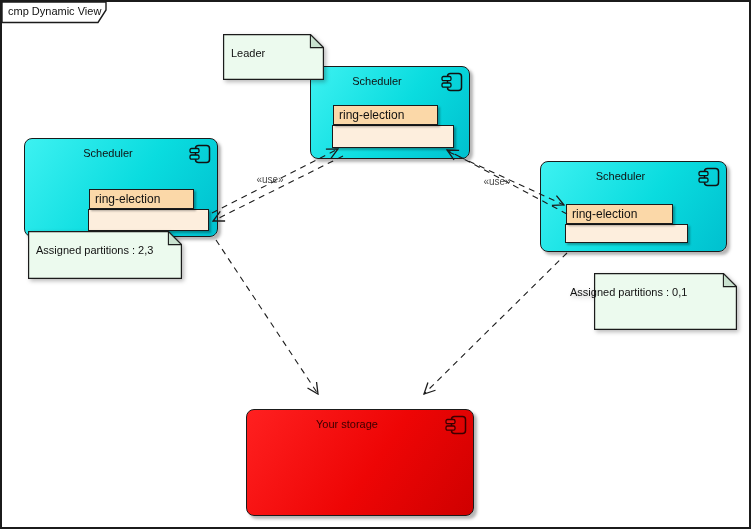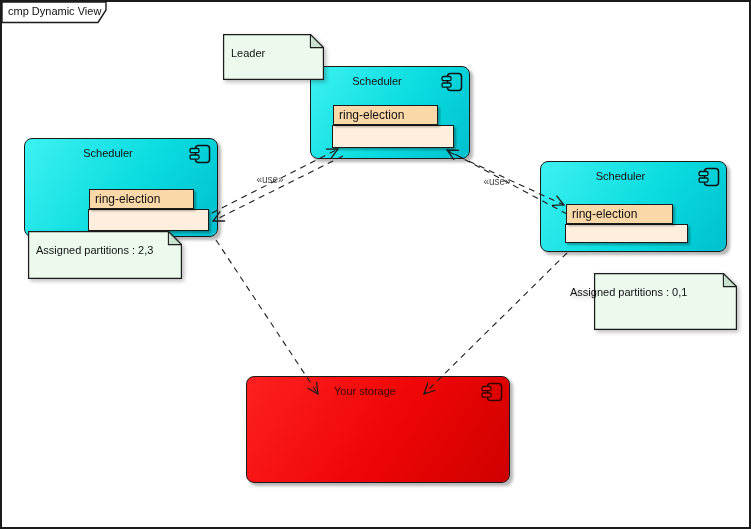--- a/index.html
+++ b/index.html
@@ -28,21 +28,21 @@
   }
   .scheduler{
     background:linear-gradient(125deg,var(--component-cyan-light) 0%,#0adcdf 55%,var(--component-cyan-dark) 100%);
   }
   .storage{
     background:linear-gradient(125deg,var(--storage-red-light) 0%,#ee0505 55%,var(--storage-red-dark) 100%);
   }
   #sch-top{left:308px;top:64px;width:160px;height:93px;}
   #sch-left{left:22px;top:136px;width:194px;height:99px;}
   #sch-right{left:538px;top:159px;width:187px;height:91px;}
-  #storage{left:244px;top:374px;width:264px;height:107px;}
+  #storage{left:244px;top:407px;width:228px;height:107px;}
   .comp-title{
     position:absolute;left:0;right:26px;top:8px;
     text-align:center;font-size:11px;color:#111;white-space:nowrap;
   }
   .storage .comp-title{color:var(--storage-text-color);}
   .comp-icon{position:absolute;right:6px;top:5px;color:#111;}
   .storage .comp-icon{color:var(--storage-text-color);}
   .scheduler .icon-tab{fill:#00dfe2;}
   .storage .icon-tab{fill:#ea0f0f;}
   

